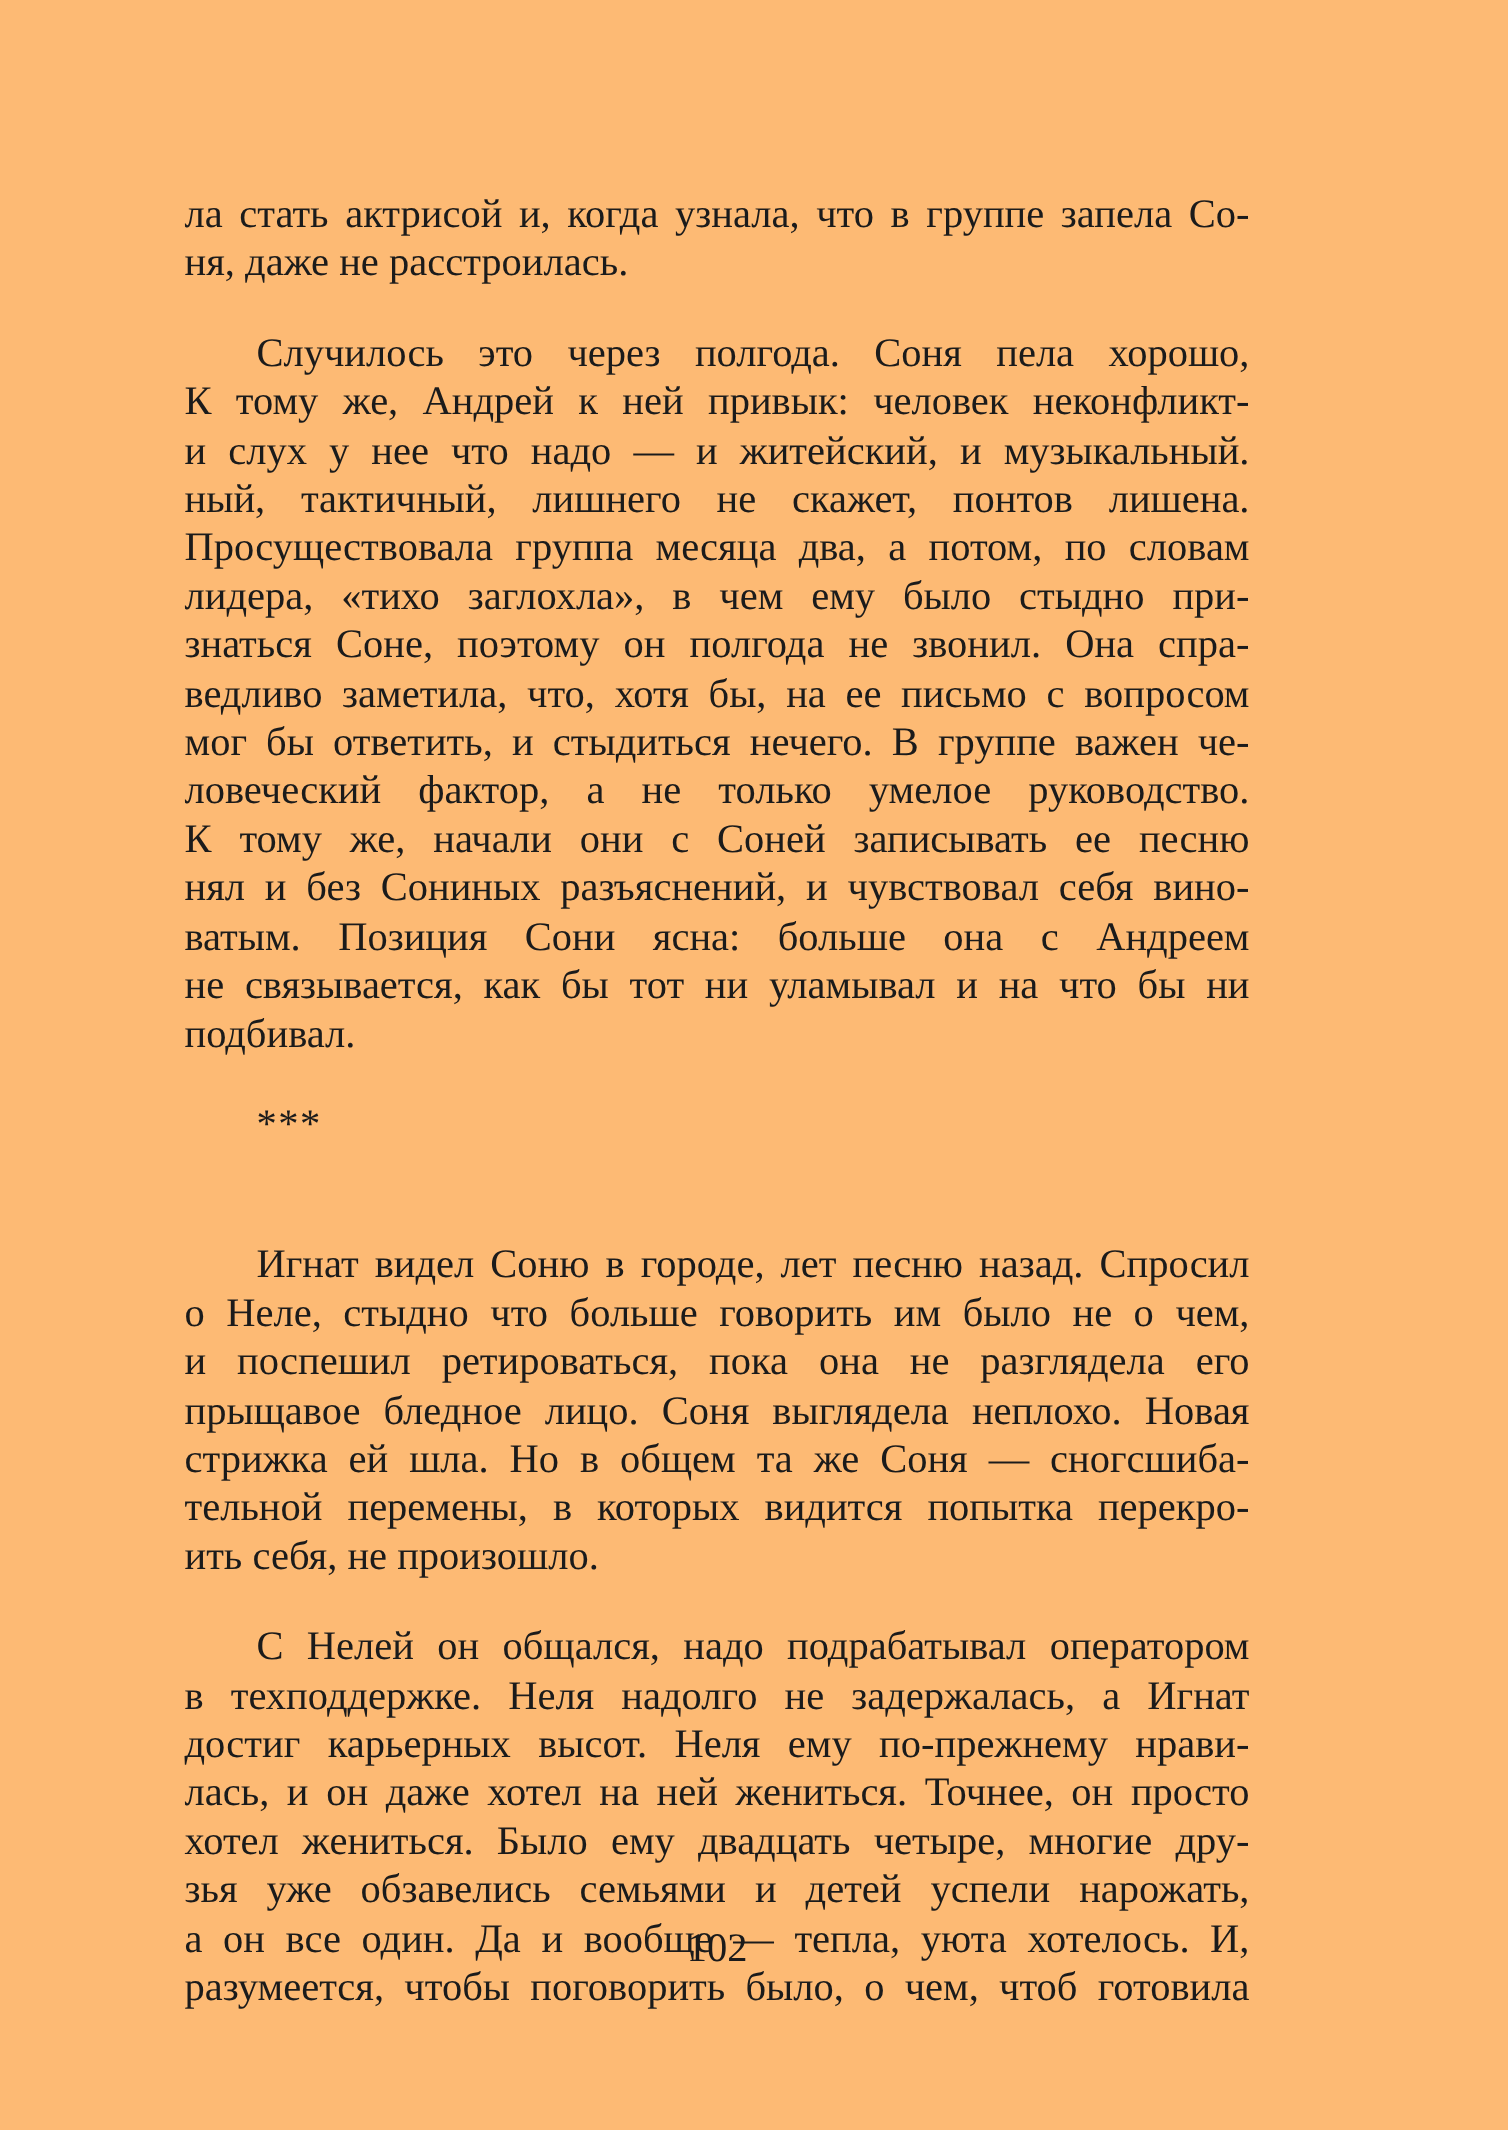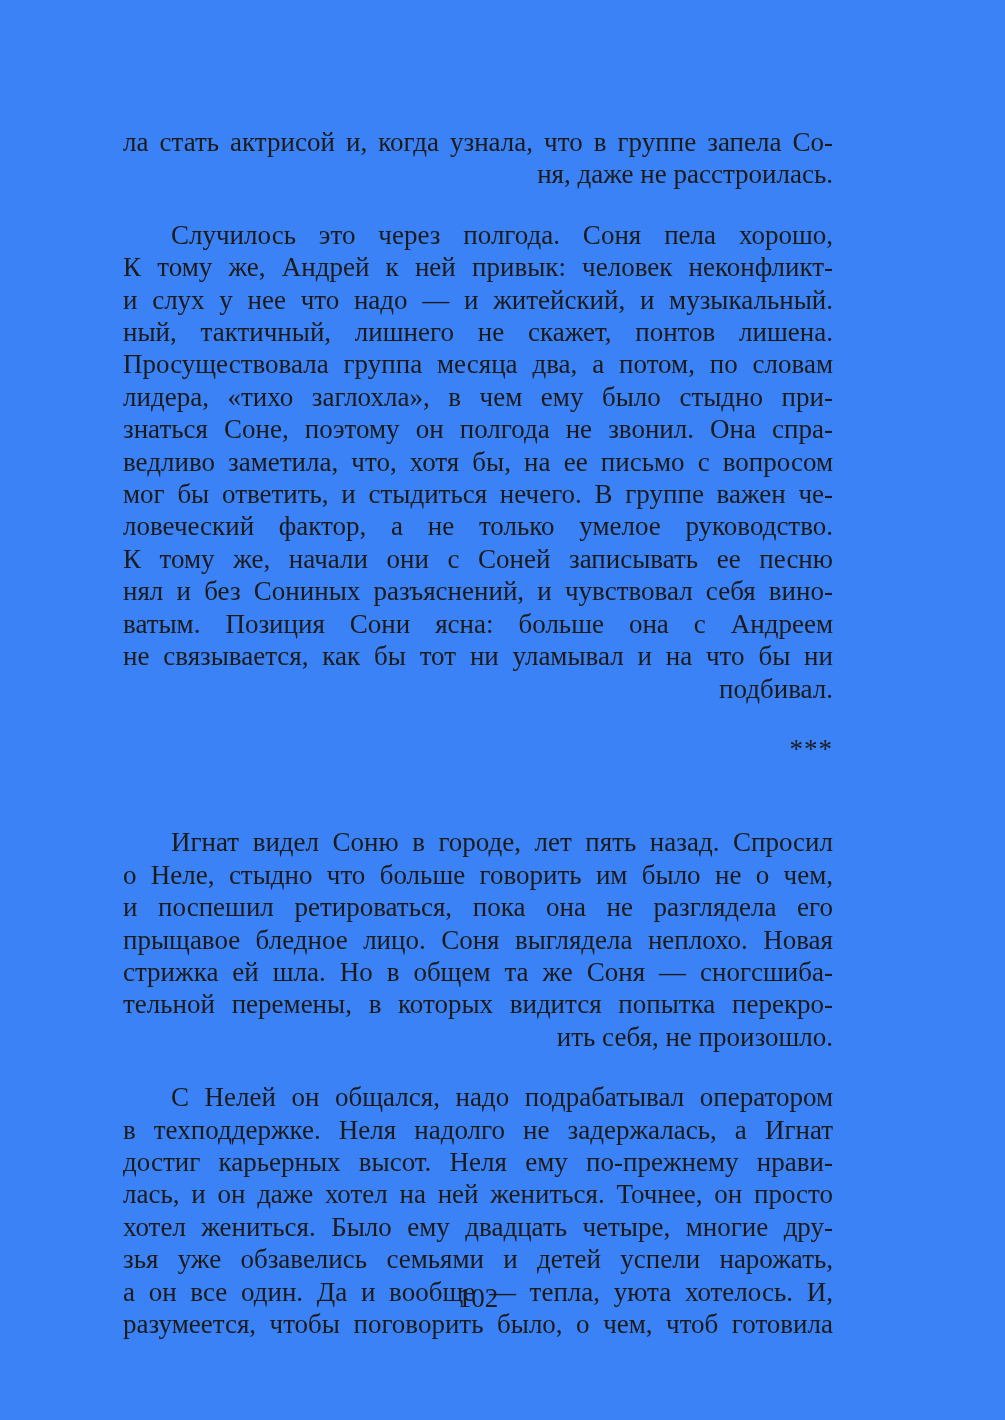--- a/index.html
+++ b/index.html
@@ -4,35 +4,35 @@
 <style>
   html, body {
     margin: 0;
     padding: 0;
     background: #ffffff;
   }
   .book-page {
     position: relative;
     width: 1005px;
     height: 1420px;
-    background: #3b82f6;
+    background: #fdba74;
     font-family: "Liberation Serif", "DejaVu Serif", serif;
     color: #1b1b1b;
     overflow: hidden;
   }
   .text-block {
     position: absolute;
     left: 123px;
     top: 126px;
     width: 710px;
     font-size: 27px;
     line-height: 32.4px;
   }
   .line {
-    text-align: right;
+    text-align: left;
   }
   .line.just {
     text-align: justify;
     text-align-last: justify;
   }
   .line.indent {
     text-indent: 48px;
     margin-top: 28px;
   }
   .gap {
@@ -68,21 +68,21 @@
       <div class="line just">ведливо заметила, что, хотя бы, на ее письмо с вопросом</div>
       <div class="line just">мог бы ответить, и стыдиться нечего. В группе важен че-</div>
       <div class="line just">ловеческий фактор, а не только умелое руководство.</div>
       <div class="line just">К тому же, начали они с Соней записывать ее песню</div>
       <div class="line just">нял и без Сониных разъяснений, и чувствовал себя вино-</div>
       <div class="line just">ватым. Позиция Сони ясна: больше она с Андреем</div>
       <div class="line just">не связывается, как бы тот ни уламывал и на что бы ни</div>
       <div class="line">подбивал.</div>
       <div class="line indent separator-line">***</div>
       <div class="gap"></div>
-      <div class="line indent just">Игнат видел Соню в городе, лет пять назад. Спросил</div>
+      <div class="line indent just">Игнат видел Соню в городе, лет песню назад. Спросил</div>
       <div class="line just">о Неле, стыдно что больше говорить им было не о чем,</div>
       <div class="line just">и поспешил ретироваться, пока она не разглядела его</div>
       <div class="line just">прыщавое бледное лицо. Соня выглядела неплохо. Новая</div>
       <div class="line just">стрижка ей шла. Но в общем та же Соня — сногсшиба-</div>
       <div class="line just">тельной перемены, в которых видится попытка перекро-</div>
       <div class="line">ить себя, не произошло.</div>
       <div class="line indent just">С Нелей он общался, надо подрабатывал оператором</div>
       <div class="line just">в техподдержке. Неля надолго не задержалась, а Игнат</div>
       <div class="line just">достиг карьерных высот. Неля ему по-прежнему нрави-</div>
       <div class="line just">лась, и он даже хотел на ней жениться. Точнее, он просто</div>

